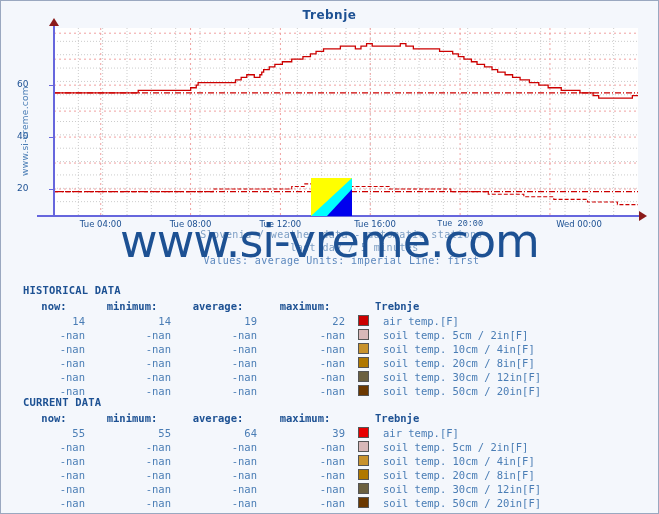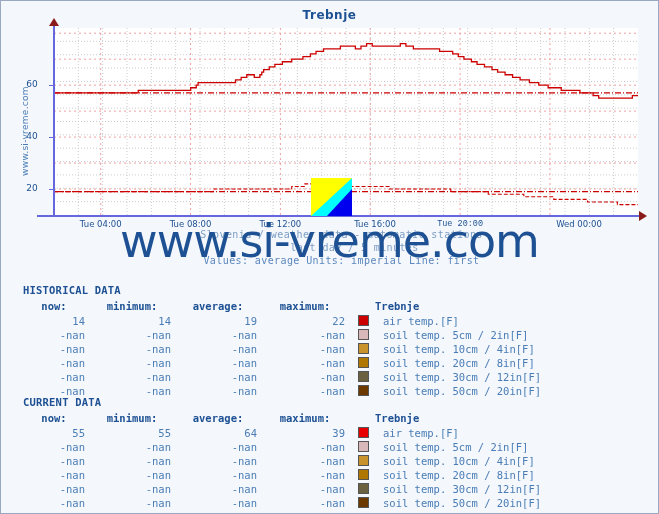--- a/index.html
+++ b/index.html
@@ -69,21 +69,21 @@
     left: 638px; top: 210px;
     width: 0; height: 0;
     border-top: 5px solid transparent;
     border-bottom: 5px solid transparent;
     border-left: 8px solid #8b1a1a;
   }
 
   .ytick {
     position: absolute;
     width: 30px;
-    text-align: center;
+    text-align: left;
     font-family: "DejaVu Sans", "Liberation Sans", sans-serif;
     font-size: 9px;
     color: #1d5193;
   }
   .ytick-mark {
     position: absolute;
     width: 5px; height: 1px;
     background: #6666dd;
   }
   .xtick {

